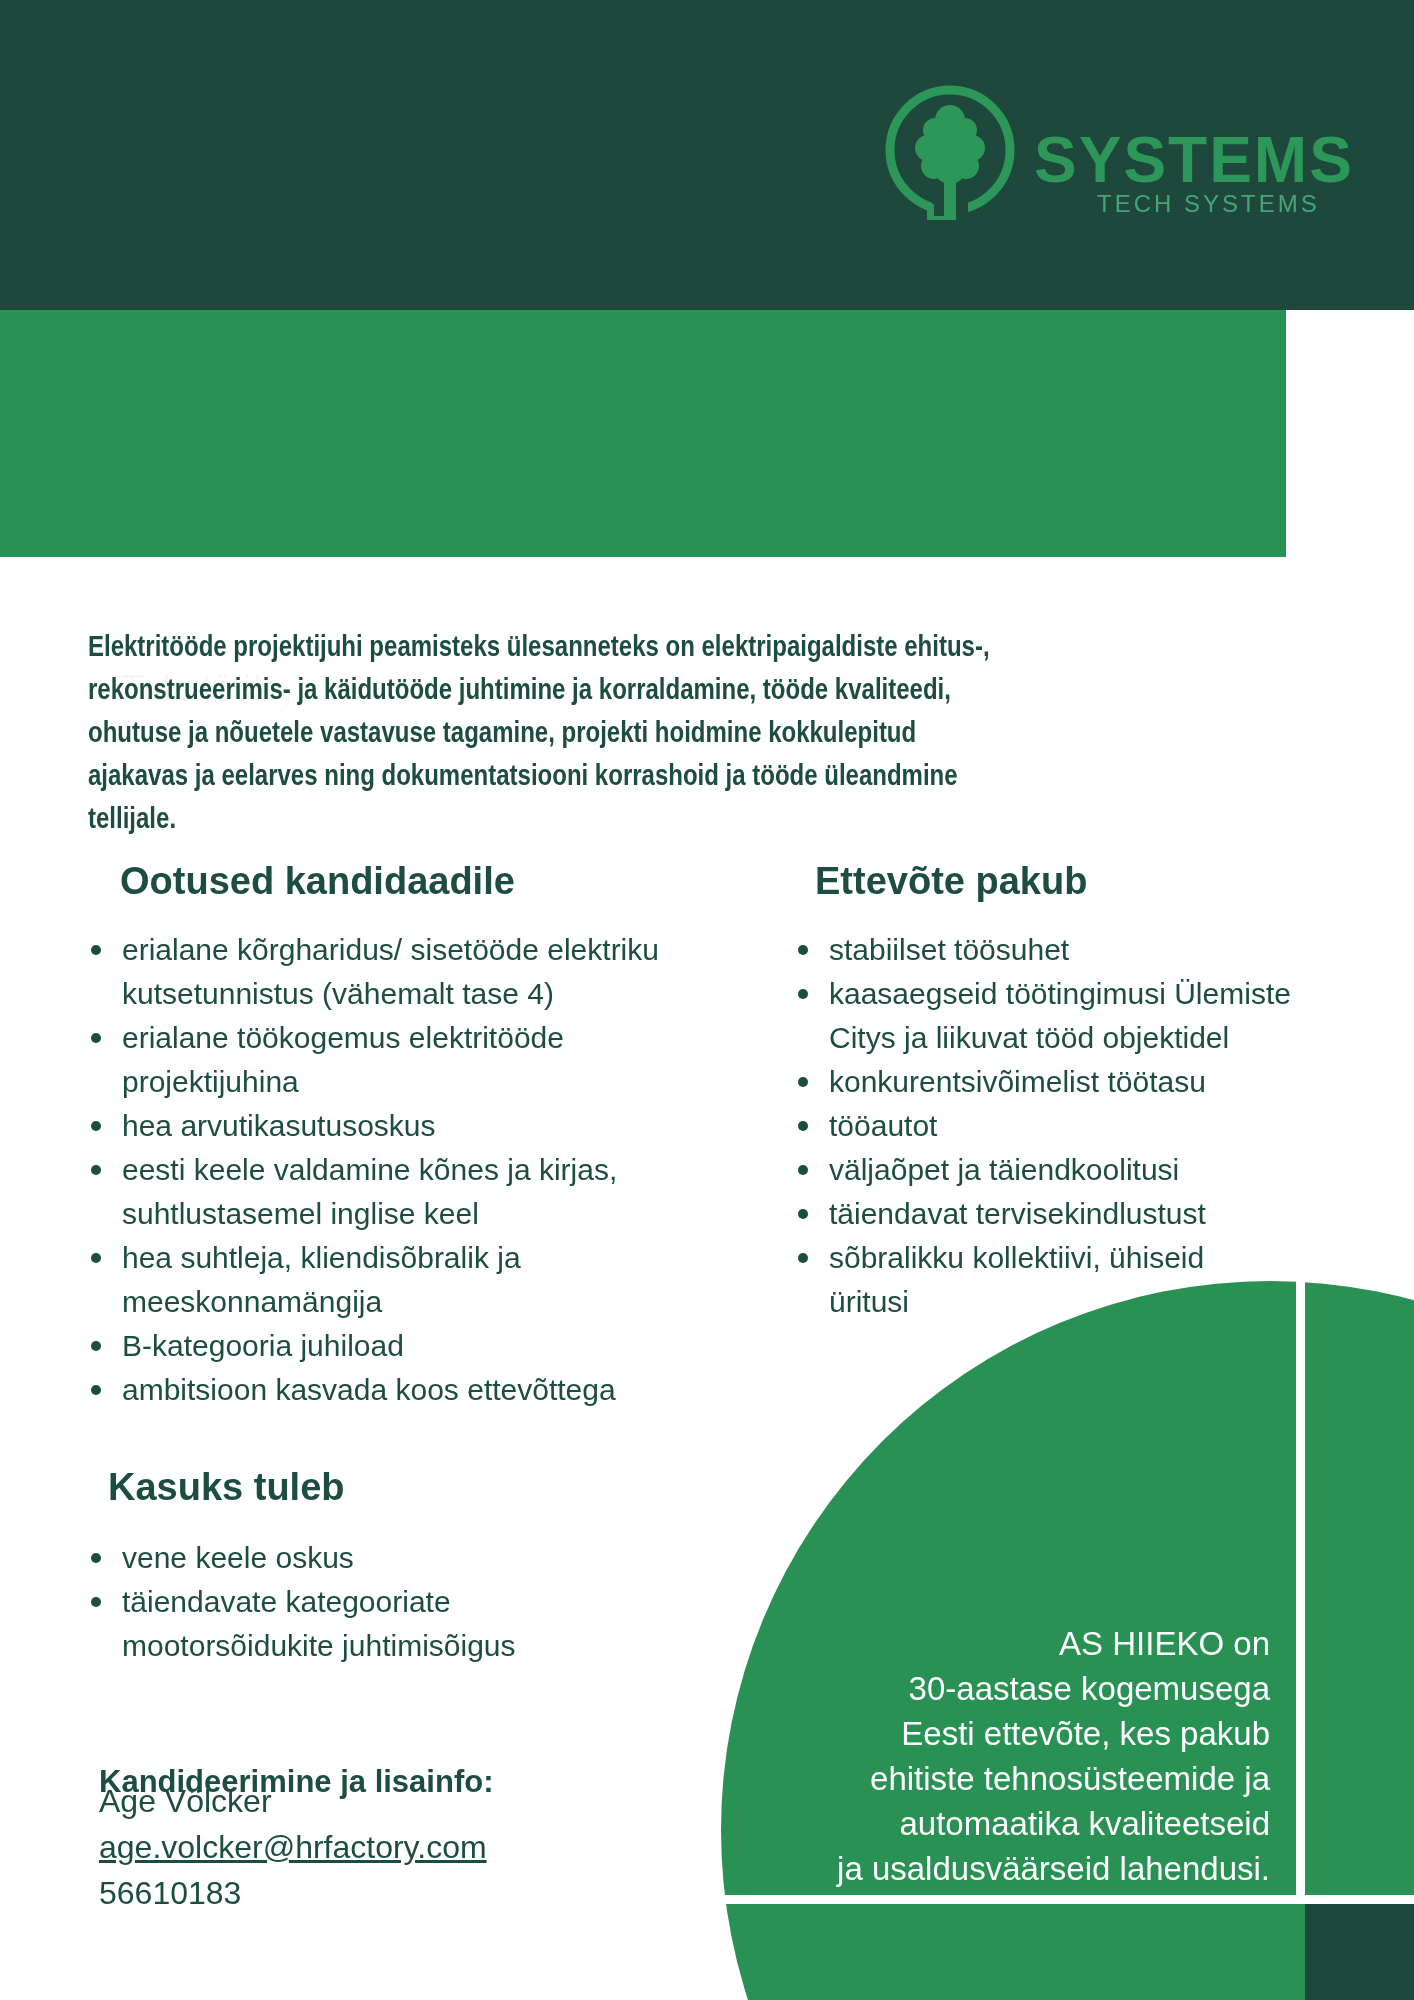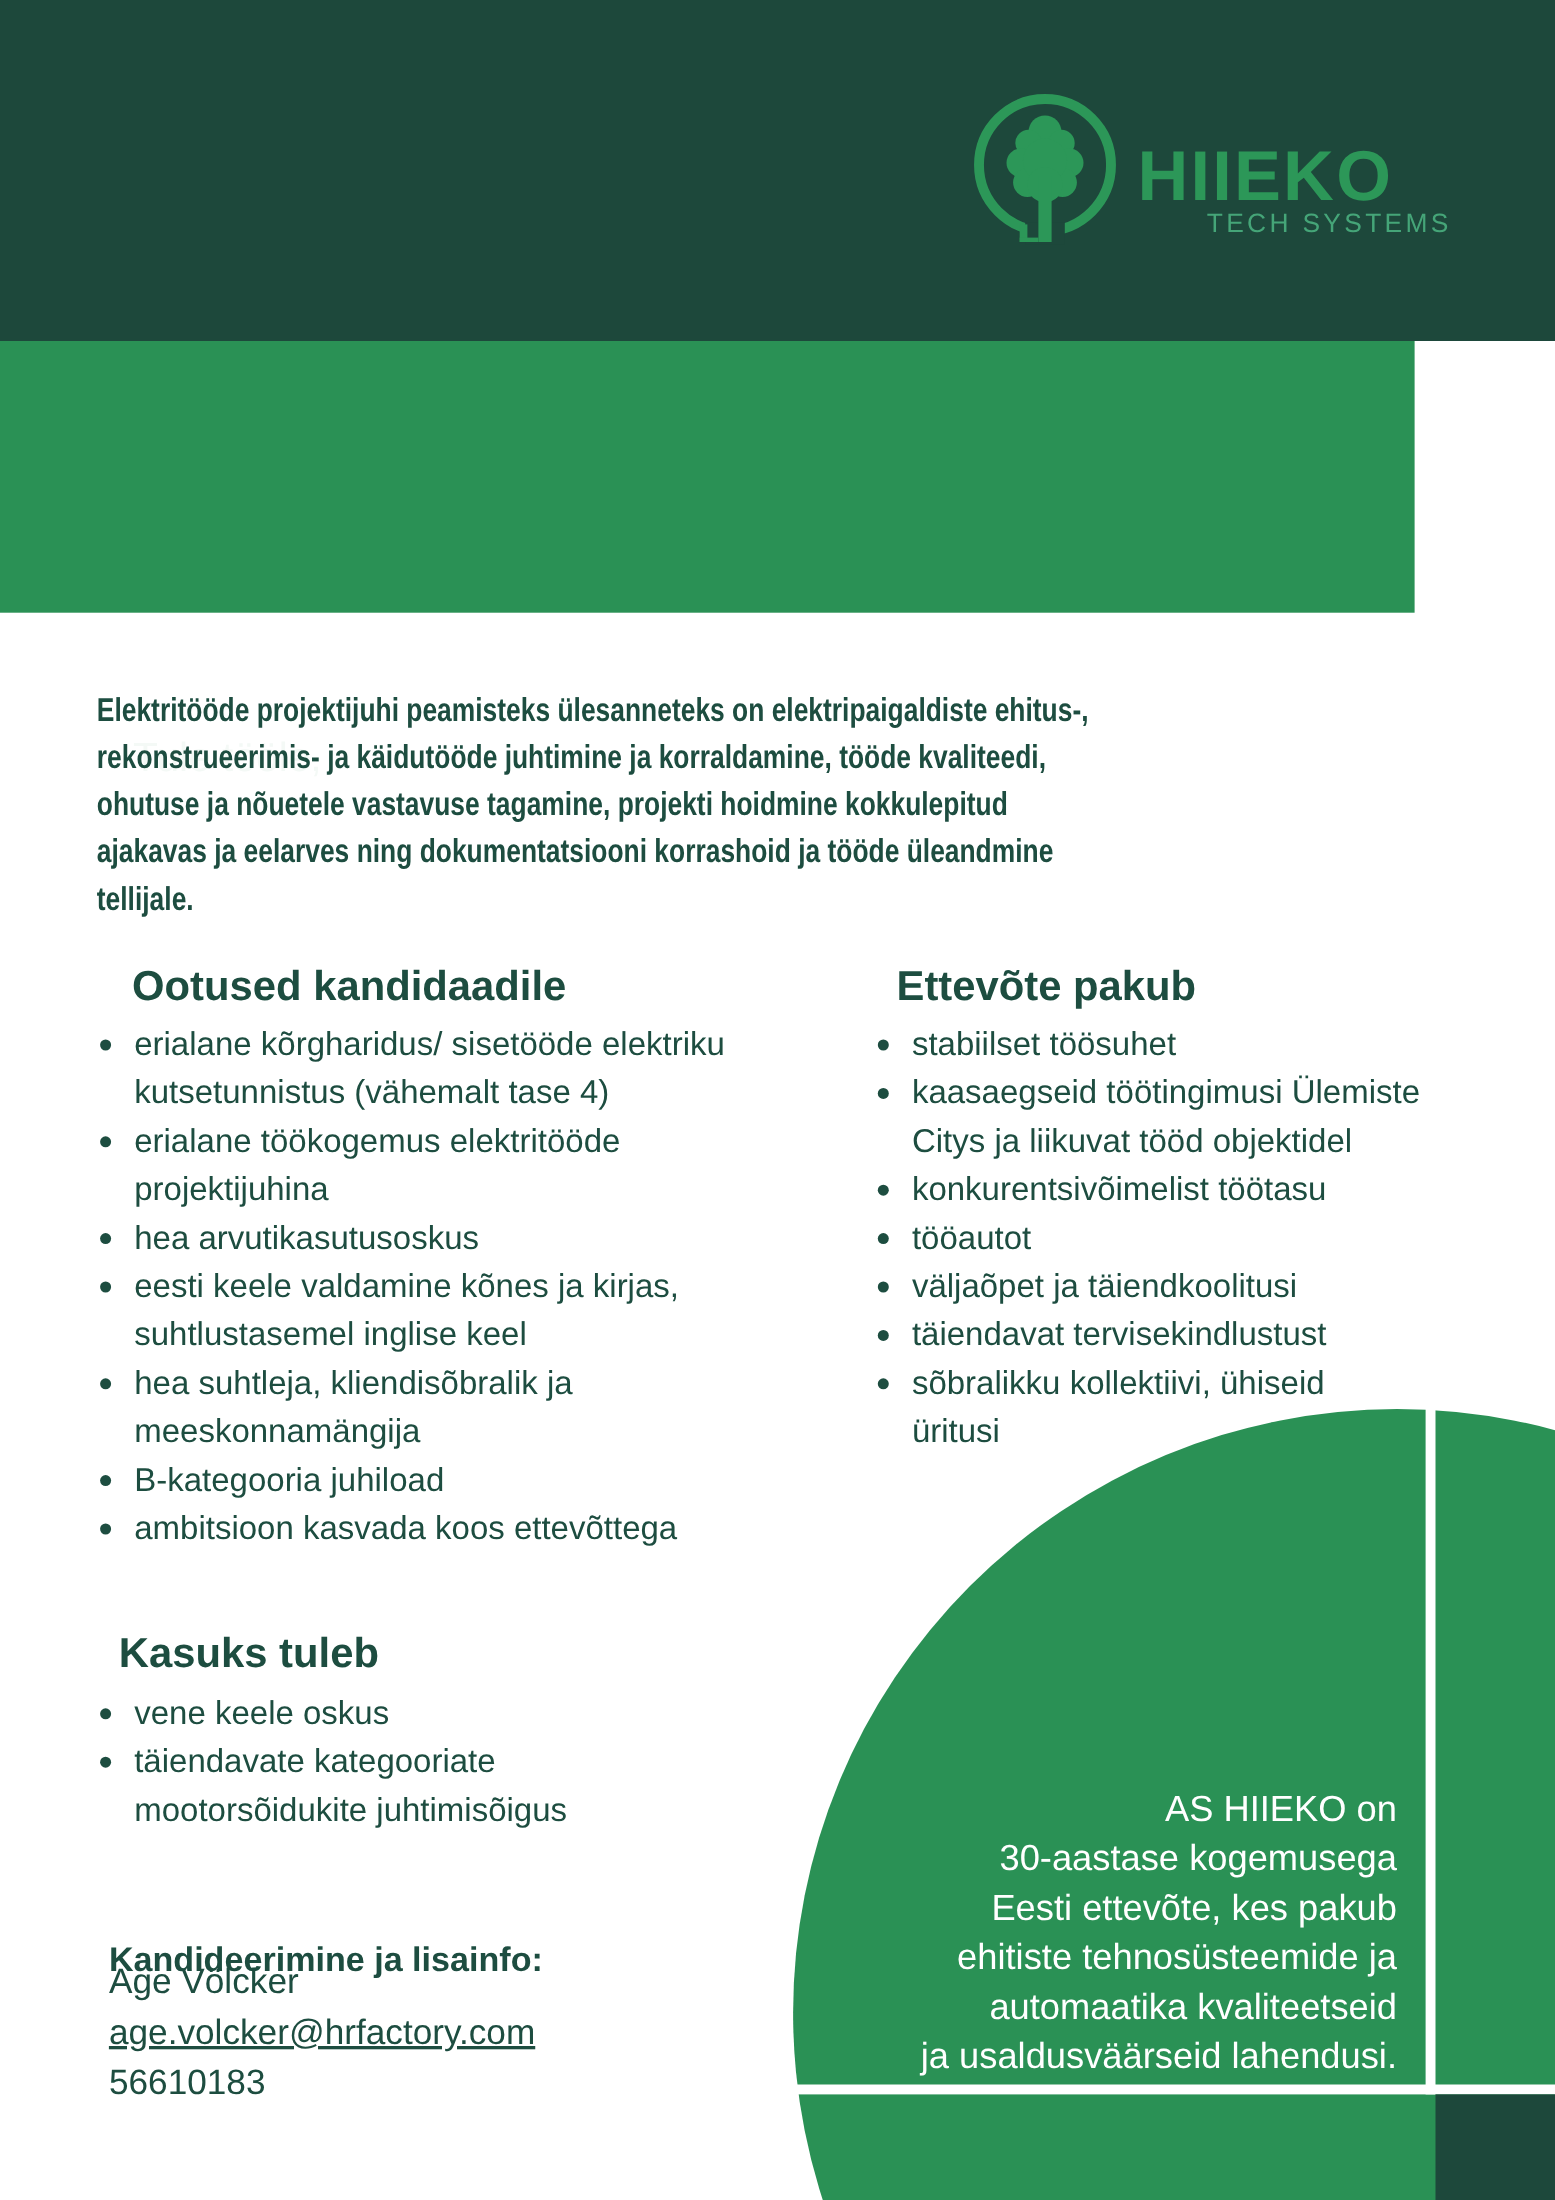--- a/index.html
+++ b/index.html
@@ -26,21 +26,21 @@
     position:absolute; left:118px; top:421px; font-size:75px; font-weight:700; color:#ffffff;
     white-space:nowrap; letter-spacing:1px; transform:scaleX(0.72); transform-origin:0 0;
   }
   
   .intro {
     position:absolute; left:88px; top:594px; width:1250px;
     font-size:30px; font-weight:700; line-height:43px; color:#1d4d40;
     white-space:pre-line; transform:scaleX(0.80); transform-origin:0 0;
   }
   
-  .sec-heading { position:absolute; font-size:38px; font-weight:700; color:#1d4d40; white-space:nowrap; }
+  .sec-heading { position:absolute; font-size:38px; font-weight:700; color:#1d4d40; white-space:nowrap;margin-top:16px; }
   .h-expect { left:120px; top:844px; }
   .h-offer  { left:815px; top:844px; }
   .h-nice   { left:108px; top:1450px; }
   
   ul.bullets { position:absolute; margin:0; padding:0; list-style:none; font-size:30px; line-height:44px; color:#1d4d40; }
   ul.bullets li { position:relative; padding-left:34px; white-space:pre; }
   ul.bullets li::before {
     content:""; position:absolute; left:3px; top:17px; width:10px; height:10px;
     border-radius:50%; background:#1d4d40;
   }
@@ -84,21 +84,21 @@
           <circle cx="54" cy="82" r="13"></circle>
           <circle cx="86" cy="82" r="13"></circle>
           <circle cx="70" cy="62" r="20"></circle>
           <circle cx="70" cy="84" r="16"></circle>
           <rect x="64" y="76" width="12" height="60"></rect>
           <rect x="47" y="120" width="7" height="16"></rect>
           <rect x="47" y="132" width="17" height="4"></rect>
         </g>
       </svg>
     </span>
-    <div class="logo-name">HIIEKO</div>
+    <div class="logo-name">SYSTEMS</div>
     <div class="logo-tagline">TECH SYSTEMS</div>
   </header>
 
   <section class="title-band">
     <div class="kicker">Tule tööle,</div>
     <h1 class="job-title">ELEKTRITÖÖDE PROJEKTIJUHT</h1>
   </section>
 
   <p class="intro">Elektritööde projektijuhi peamisteks ülesanneteks on elektripaigaldiste ehitus-,
 rekonstrueerimis- ja käidutööde juhtimine ja korraldamine, tööde kvaliteedi,

